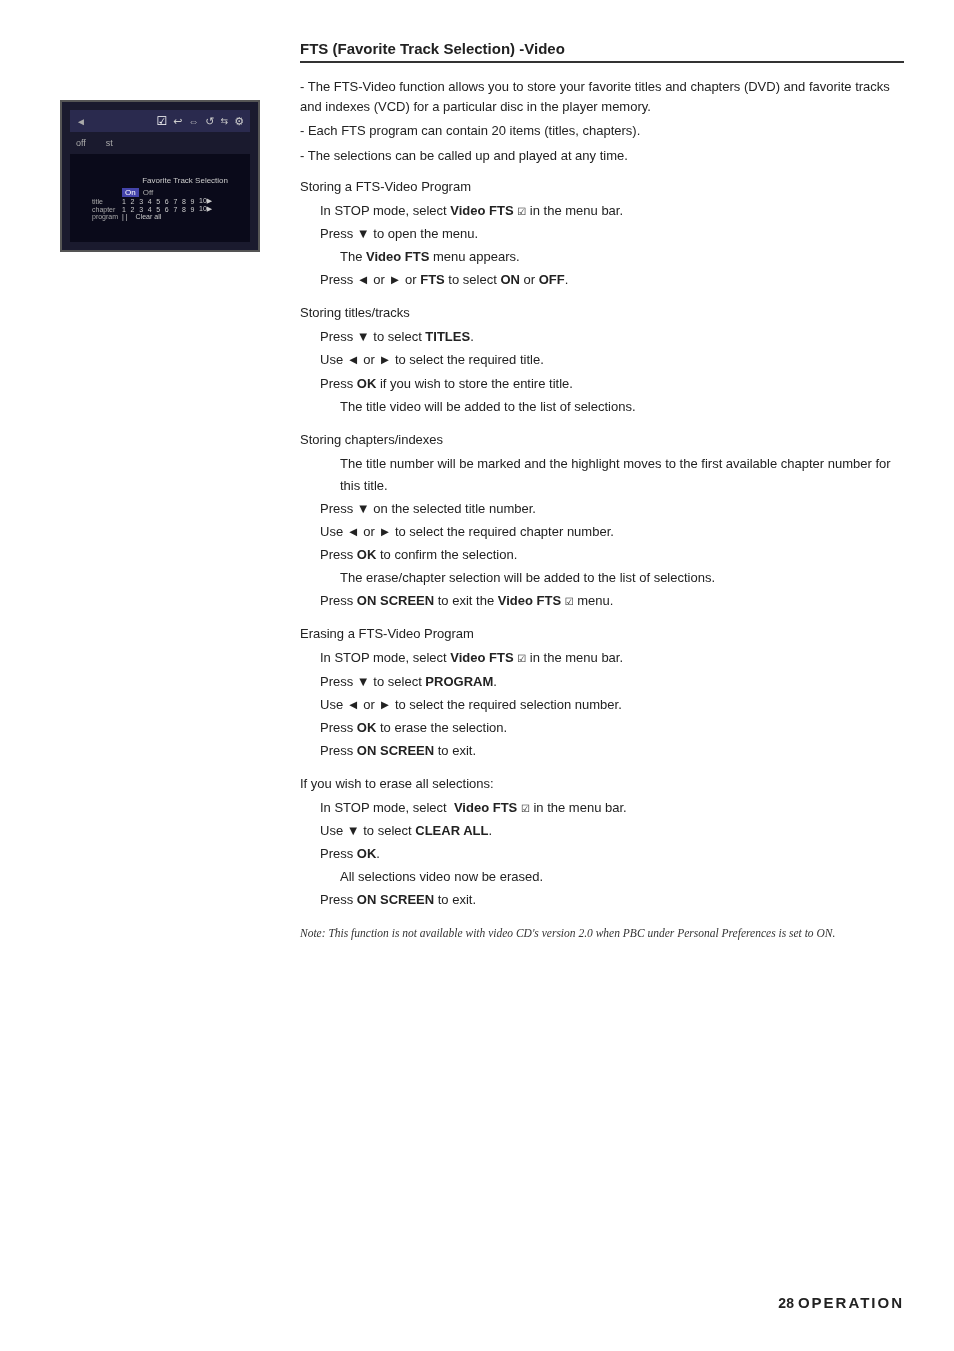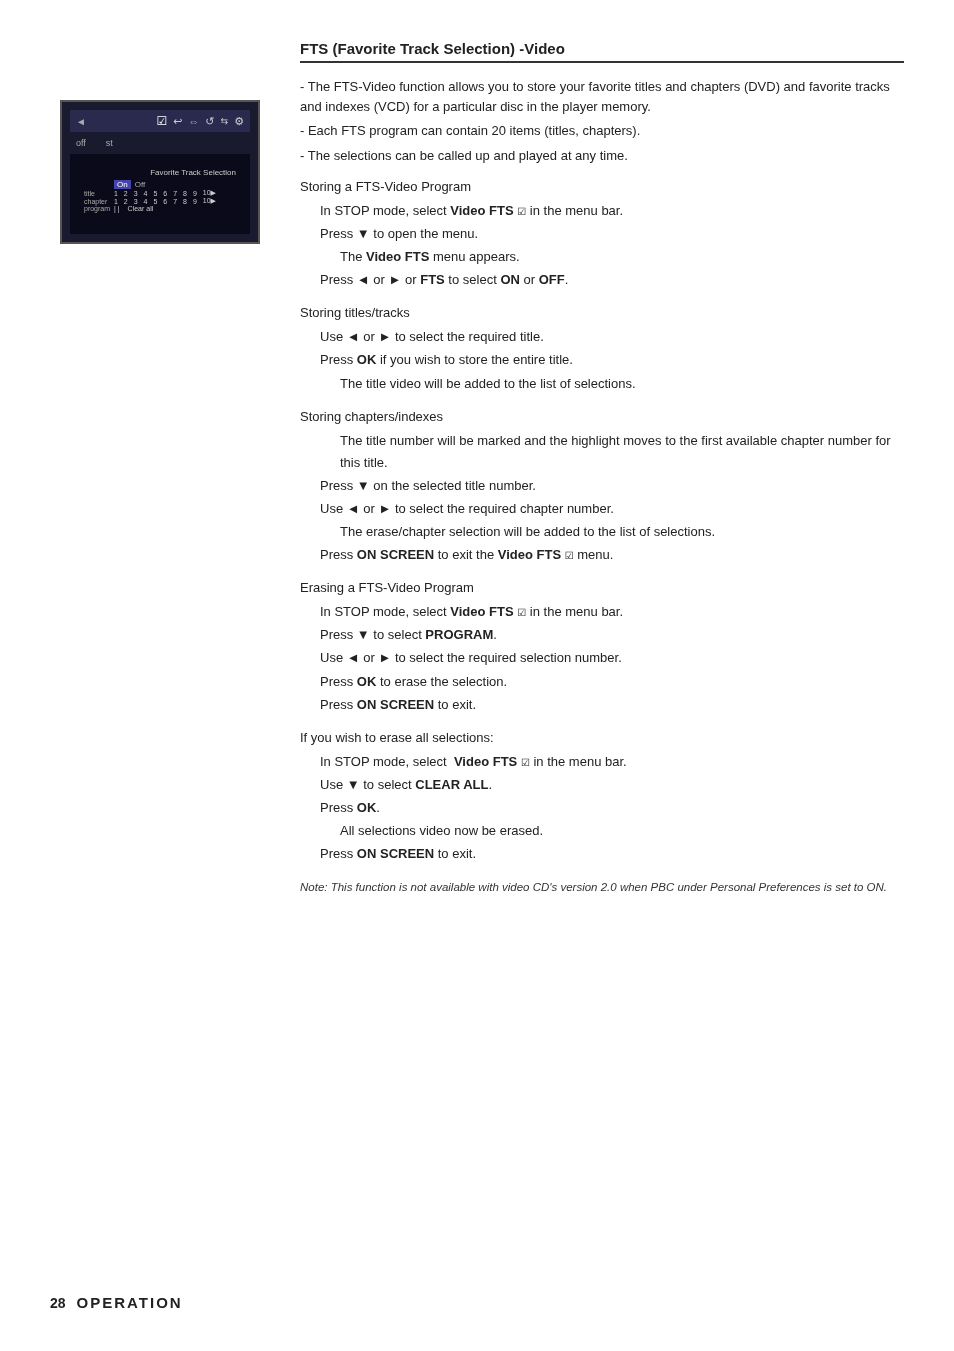--- a/index.html
+++ b/index.html
@@ -75,21 +75,21 @@
       display: flex;
       gap: 20px;
       color: #aaa;
       font-size: 9px;
       padding: 2px 6px;
       margin-bottom: 4px;
     }
 
     .screen-body {
       background: #0a0a1a;
-      padding: 14px;
+      padding: 22px;
       min-height: 80px;
     }
 
     .fts-table {
       width: 100%;
       color: #ccc;
       font-size: 8px;
       border-collapse: collapse;
     }
 
@@ -140,29 +140,31 @@
     .instruction-line.indent {
       padding-left: 20px;
     }
 
     .footnote {
       font-style: italic;
       font-size: 11.5px;
       color: #333;
       margin-top: 8px;
       line-height: 1.5;
+      font-family: Liberation Serif, serif;
     }
 
     
     .page-footer {
       margin-top: auto;
       padding-top: 30px;
       display: flex;
       align-items: center;
-      gap: 11px;
+      gap: 4px;
+      justify-content: flex-end;
     }
 
     .page-number {
       font-size: 14px;
       font-weight: bold;
     }
 
     .page-label {
       font-size: 15px;
       font-weight: bold;
@@ -276,32 +278,34 @@
           <span class="instruction-line">In STOP mode, select <strong>Video FTS</strong> <span style="font-size:10px;">☑</span> in the menu bar.</span>
           <span class="instruction-line">Press <strong>▼</strong> to open the menu.</span>
           <span class="instruction-line indent">The <strong>Video FTS</strong> menu appears.</span>
           <span class="instruction-line">Press <strong>◄</strong> or <strong>►</strong> or <strong>FTS</strong> to select <strong>ON</strong> or <strong>OFF</strong>.</span>
         </div>
       </div>
 
       <div class="subsection">
         <div class="subsection-title">Storing titles/tracks</div>
         <div class="instruction-block">
+          <span class="instruction-line">Press <strong>▼</strong> to select <strong>TITLES</strong>.</span>
           <span class="instruction-line">Use <strong>◄</strong> or <strong>►</strong> to select the required title.</span>
           <span class="instruction-line">Press <strong>OK</strong> if you wish to store the entire title.</span>
           <span class="instruction-line indent">The title video will be added to the list of selections.</span>
         </div>
       </div>
 
       <div class="subsection">
         <div class="subsection-title">Storing chapters/indexes</div>
         <div class="instruction-block">
           <span class="instruction-line indent">The title number will be marked and the highlight moves to the first available chapter number for this title.</span>
           <span class="instruction-line">Press <strong>▼</strong> on the selected title number.</span>
           <span class="instruction-line">Use <strong>◄</strong> or <strong>►</strong> to select the required chapter number.</span>
+          <span class="instruction-line">Press <strong>OK</strong> to confirm the selection.</span>
           <span class="instruction-line indent">The erase/chapter selection will be added to the list of selections.</span>
           <span class="instruction-line">Press <strong>ON SCREEN</strong> to exit the <strong>Video FTS</strong> <span style="font-size:10px;">☑</span> menu.</span>
         </div>
       </div>
 
       <div class="subsection">
         <div class="subsection-title">Erasing a FTS-Video Program</div>
         <div class="instruction-block">
           <span class="instruction-line">In STOP mode, select <strong>Video FTS</strong> <span style="font-size:10px;">☑</span> in the menu bar.</span>
           <span class="instruction-line">Press <strong>▼</strong> to select <strong>PROGRAM</strong>.</span>

